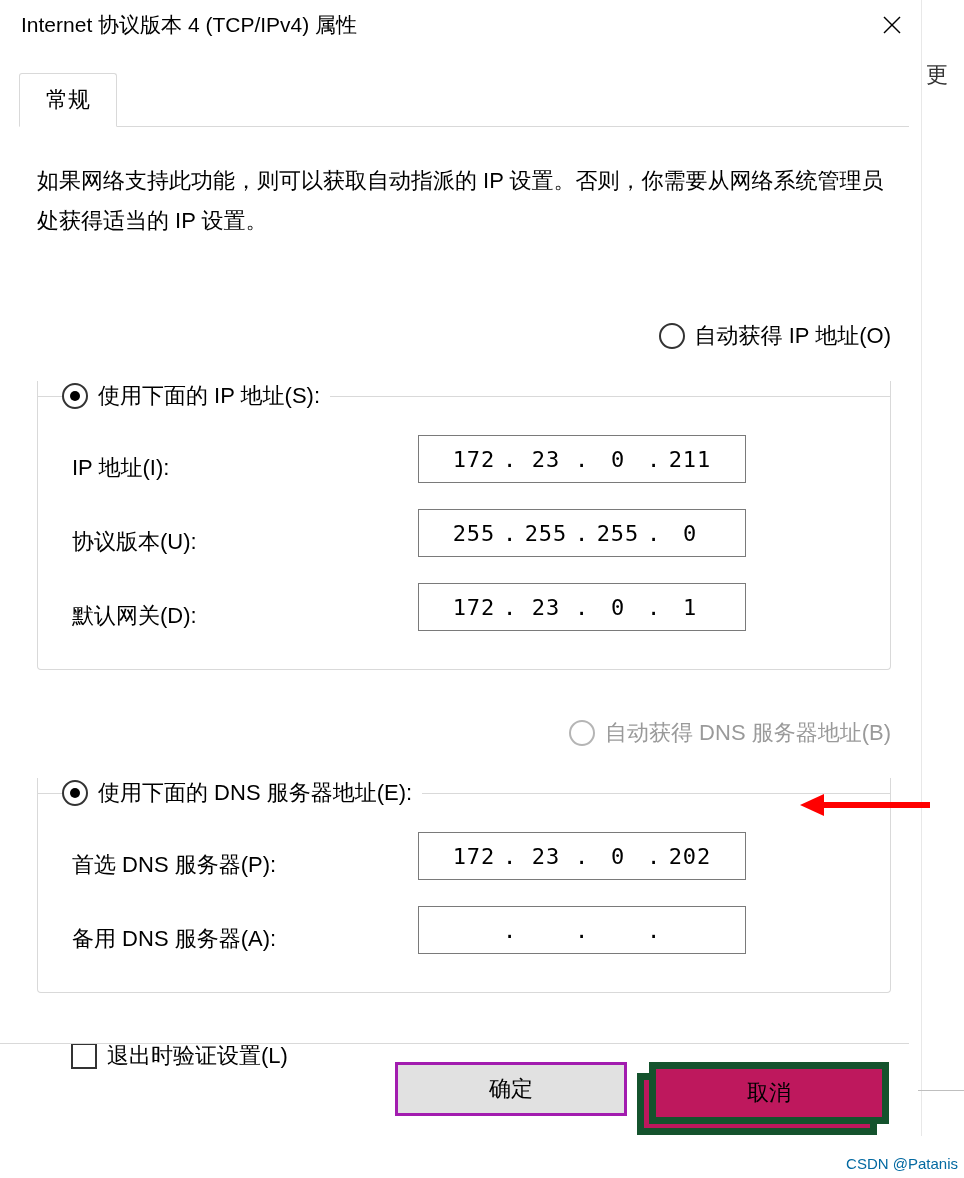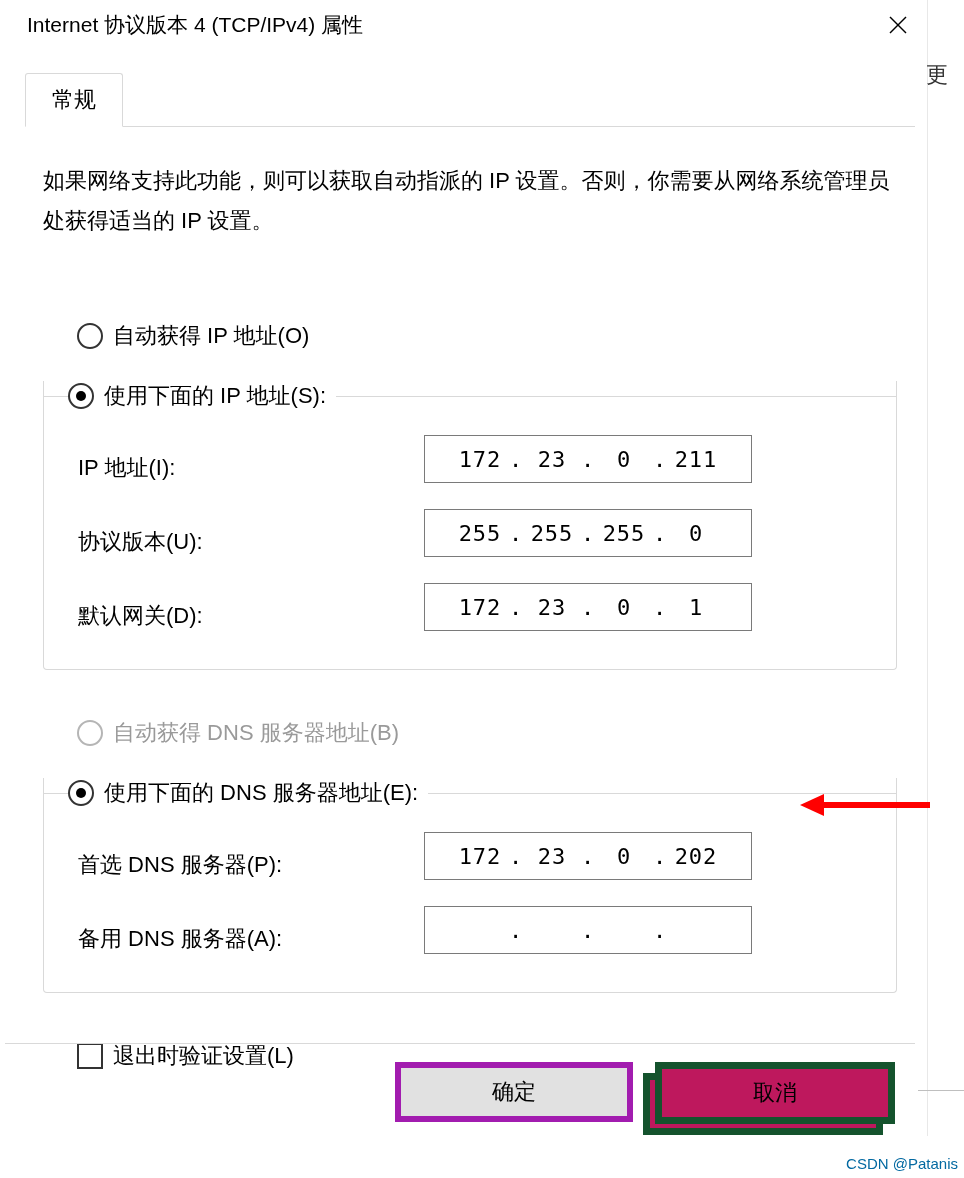--- a/index.html
+++ b/index.html
@@ -1,17 +1,17 @@
 <!DOCTYPE html>
 <html><head>
 <meta charset="utf-8">
 <style>
 html,body{margin:0;padding:0;font-family:"Microsoft YaHei","Segoe UI",Arial,sans-serif;font-size:20px;background:#fff;color:#000;}
 .root{position:relative;width:964px;height:1178px;background:#fff;overflow:hidden;}
-.dialog{position:absolute;left:13px;top:0;width:914px;height:1136px;background:#fff;border-right:1px solid #e8e8e8;}
+.dialog{position:absolute;left:7px;top:0;width:914px;height:1136px;background:#fff;border-right:1px solid #e8e8e8;}
 .titlebar{display:flex;align-items:center;height:50px;padding:0 6px 0 14px;}
 .titlebar .title{flex:1;font-size:21px;}
 .close-x{width:46px;height:46px;display:flex;align-items:center;justify-content:center;cursor:pointer;}
 .close-x svg{width:18px;height:18px;}
 .side-text{position:absolute;left:926px;top:60px;font-size:22px;color:#333;}
 .tabbar{position:relative;margin:24px 12px 0 12px;border-bottom:1px solid #d9d9d9;height:52px;}
 .tab{position:absolute;left:0;bottom:-1px;height:52px;padding:0 26px;display:flex;align-items:center;border:1px solid #d9d9d9;border-bottom:1px solid #fff;border-radius:3px 3px 0 0;background:#fff;font-size:22px;}
 .body{padding:34px 30px 0 30px;}
 .desc{font-size:22px;line-height:40px;margin-bottom:80px;}
 .radio-line{display:flex;align-items:center;gap:10px;font-size:22px;margin:0 0 18px 24px;}
@@ -23,27 +23,27 @@
 .fieldbox .legend::before{content:"";position:absolute;left:0;right:0;top:50%;border-top:1px solid #d9d9d9;}
 .fieldbox .legend .radio-line{margin:0 0 0 24px;background:#fff;position:relative;padding-right:10px;z-index:1;}
 .rows{padding:24px 34px 30px 34px;}
 .row{display:flex;align-items:flex-end;margin-bottom:26px;}
 .row:last-child{margin-bottom:8px;}
 .row-label{flex:0 0 346px;font-size:22px;}
 .ip-input{width:326px;height:46px;border:1px solid #7a7a7a;background:#fff;display:flex;align-items:center;justify-content:center;font-family:Consolas,monospace;font-size:22px;letter-spacing:1px;}
 .ip-input .oct{width:52px;text-align:center;}
 .ip-input .dot{width:20px;text-align:center;}
 .disabled-text{color:#9a9a9a;}
-.radio-line.standalone{margin-left:34px;margin-bottom:30px;}
+.radio-line.standalone{margin-left:34px;margin-bottom:30px;justify-content:flex-end;}
 .chk-line{display:flex;align-items:center;gap:10px;margin:34px 0 0 34px;font-size:22px;}
 .checkbox{width:22px;height:22px;border:2px solid #333;flex-shrink:0;}
 .btn{height:48px;min-width:170px;padding:0 28px;border:7px solid #14532d;background:#be185d;display:inline-flex;align-items:center;justify-content:center;font-size:22px;cursor:pointer;}
 .bottom-area{position:relative;height:160px;}
 .footer{position:absolute;right:12px;bottom:12px;display:flex;gap:22px;padding:18px 20px 0 0;border-top:1px solid #d9d9d9;width:890px;justify-content:flex-end;}
-.btn.primary{border:6px solid #a21caf;background:#e1e1e1;}
+.btn.primary{border:3px solid #a21caf;background:#e1e1e1;}
 .arrow{position:absolute;left:800px;top:790px;pointer-events:none;}
 .arrow svg{width:130px;height:30px;}
 .credit{position:absolute;right:6px;bottom:6px;font-size:15px;color:#0369a1;}
 .bottom-black{position:absolute;left:0;bottom:0;width:964px;height:34px;background:#000;z-index:-1;}
 .bottom-strip{position:absolute;left:918px;top:1090px;width:46px;height:14px;border-top:1px solid #bfbfbf;}
 </style>
 </head>
 <body>
 
 <div class="root">

